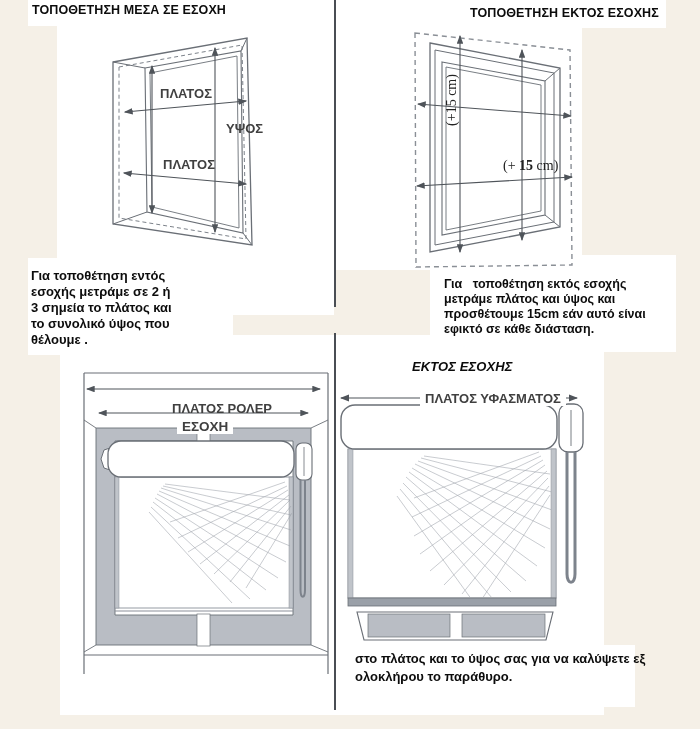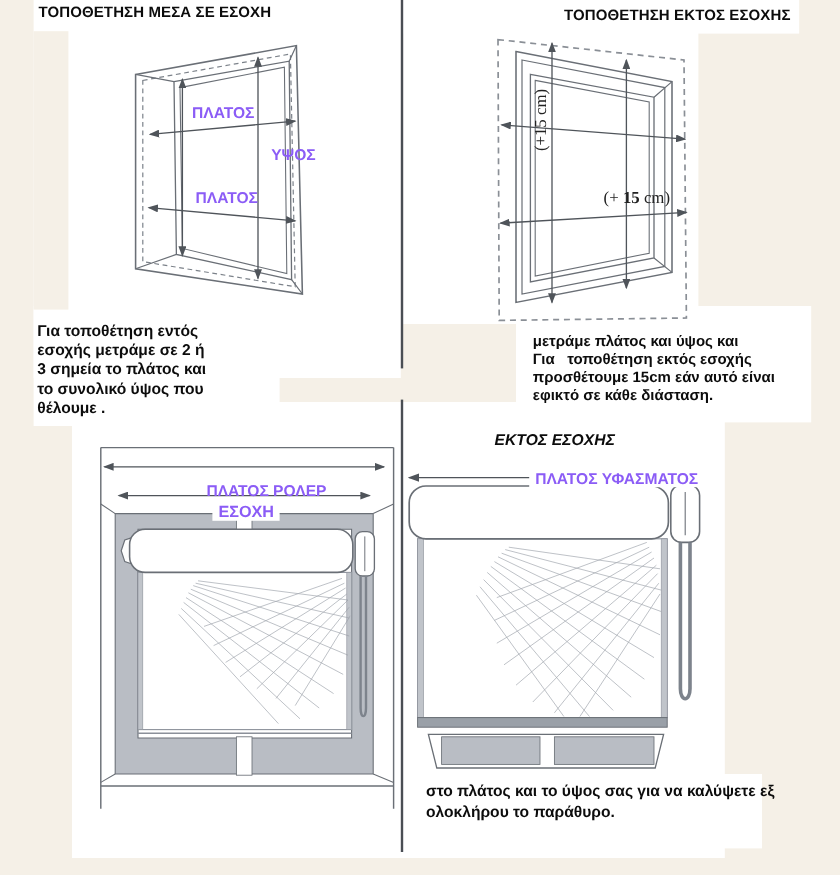--- a/index.html
+++ b/index.html
@@ -5,21 +5,21 @@
   html,body{margin:0;padding:0;}
   body{
     width:700px;height:729px;
     font-family:"Liberation Sans",sans-serif;
     background:#f5f0e7;
   }
   #page{position:relative;width:700px;height:729px;background:#f5f0e7;overflow:hidden;}
   .panel{position:absolute;background:#ffffff;}
   .divider{position:absolute;left:334px;width:2px;background:#4a4e54;}
   .title{position:absolute;font-weight:bold;font-size:12.5px;color:#0c0c0c;white-space:nowrap;letter-spacing:.1px;}
-  .lbl{position:absolute;font-weight:bold;color:#8b5cf6;white-space:nowrap;}
+  .lbl{position:absolute;font-weight:bold;color:#404040;white-space:nowrap;}
   .lbl.serif{font-family:"Liberation Serif",serif;font-weight:normal;color:#222;}
   .note{position:absolute;font-weight:bold;color:#0c0c0c;}
   .note div{white-space:pre;}
   .note-tl{font-size:13px;line-height:16px;}
   .note-tr{font-size:12.5px;line-height:15px;}
   .note-br{font-size:13px;line-height:17.5px;}
   svg{position:absolute;overflow:visible;}
   .rot{transform:translate(-50%,-50%) rotate(-90deg);}
   .whitebg{background:#fff;padding:0 5px;}
 </style>
@@ -101,22 +101,22 @@
         <line x1="188" y1="50" x2="188" y2="240" marker-start="url(#m-tr)" marker-end="url(#m-tr)"></line>
         <line x1="84" y1="104" x2="237" y2="116" marker-start="url(#m-tr)" marker-end="url(#m-tr)"></line>
         <line x1="83" y1="186" x2="238" y2="177" marker-start="url(#m-tr)" marker-end="url(#m-tr)"></line>
       </g>
     </svg>
 
     <div class="lbl serif rot" style="left:452px;top:100px;font-size:14px;">(+15 cm)</div>
     <div class="lbl serif" style="left:503px;top:158px;font-size:14px;"><span>(+ </span><b>15</b><span> cm)</span></div>
 
     <div class="note note-tr" style="left:444px;top:277px;">
+      <div>Για   τοποθέτηση εκτός εσοχής</div>
       <div>μετράμε πλάτος και ύψος και</div>
-      <div>Για   τοποθέτηση εκτός εσοχής</div>
       <div>προσθέτουμε 15cm εάν αυτό είναι</div>
       <div>εφικτό σε κάθε διάσταση.</div>
     </div>
   </section>
 
   <section>
     <svg style="left:60px;top:352px;" width="280" height="330" viewBox="0 0 280 330">
       <defs>
         <marker id="m-bl" markerWidth="8" markerHeight="6" refX="7" refY="3" orient="auto-start-reverse">
           <path d="M0,0 L8,3 L0,6 Z" fill="#4f545a"></path>
@@ -231,21 +231,21 @@
       <rect x="225" y="52" width="24" height="48" rx="9" fill="#ffffff" stroke="#6a6f76" stroke-width="1.3"></rect>
       <path d="M237,58 V94" stroke="#6a6f76" stroke-width="0.9" fill="none"></path>
 
       <path d="M233,100 V222 c0,11 8,11 8,0 V100" fill="none" stroke="#7d838c" stroke-width="3"></path>
 
       <g stroke="#4f545a" stroke-width="1.2" fill="none">
         <line x1="7" y1="46" x2="243" y2="46" marker-start="url(#m-br)" marker-end="url(#m-br)"></line>
       </g>
     </svg>
 
-    <div class="lbl whitebg" style="left:441px;top:391px;font-size:13px;">ΠΛΑΤΟΣ ΥΦΑΣΜΑΤΟΣ</div>
+    <div class="lbl whitebg" style="left:420px;top:391px;font-size:13px;">ΠΛΑΤΟΣ ΥΦΑΣΜΑΤΟΣ</div>
 
     <div class="note note-br" style="left:355px;top:650px;">
       <div>στο πλάτος και το ύψος σας για να καλύψετε εξ</div>
       <div>ολοκλήρου το παράθυρο.</div>
     </div>
   </section>
 
 </div>
 
 </body></html>

